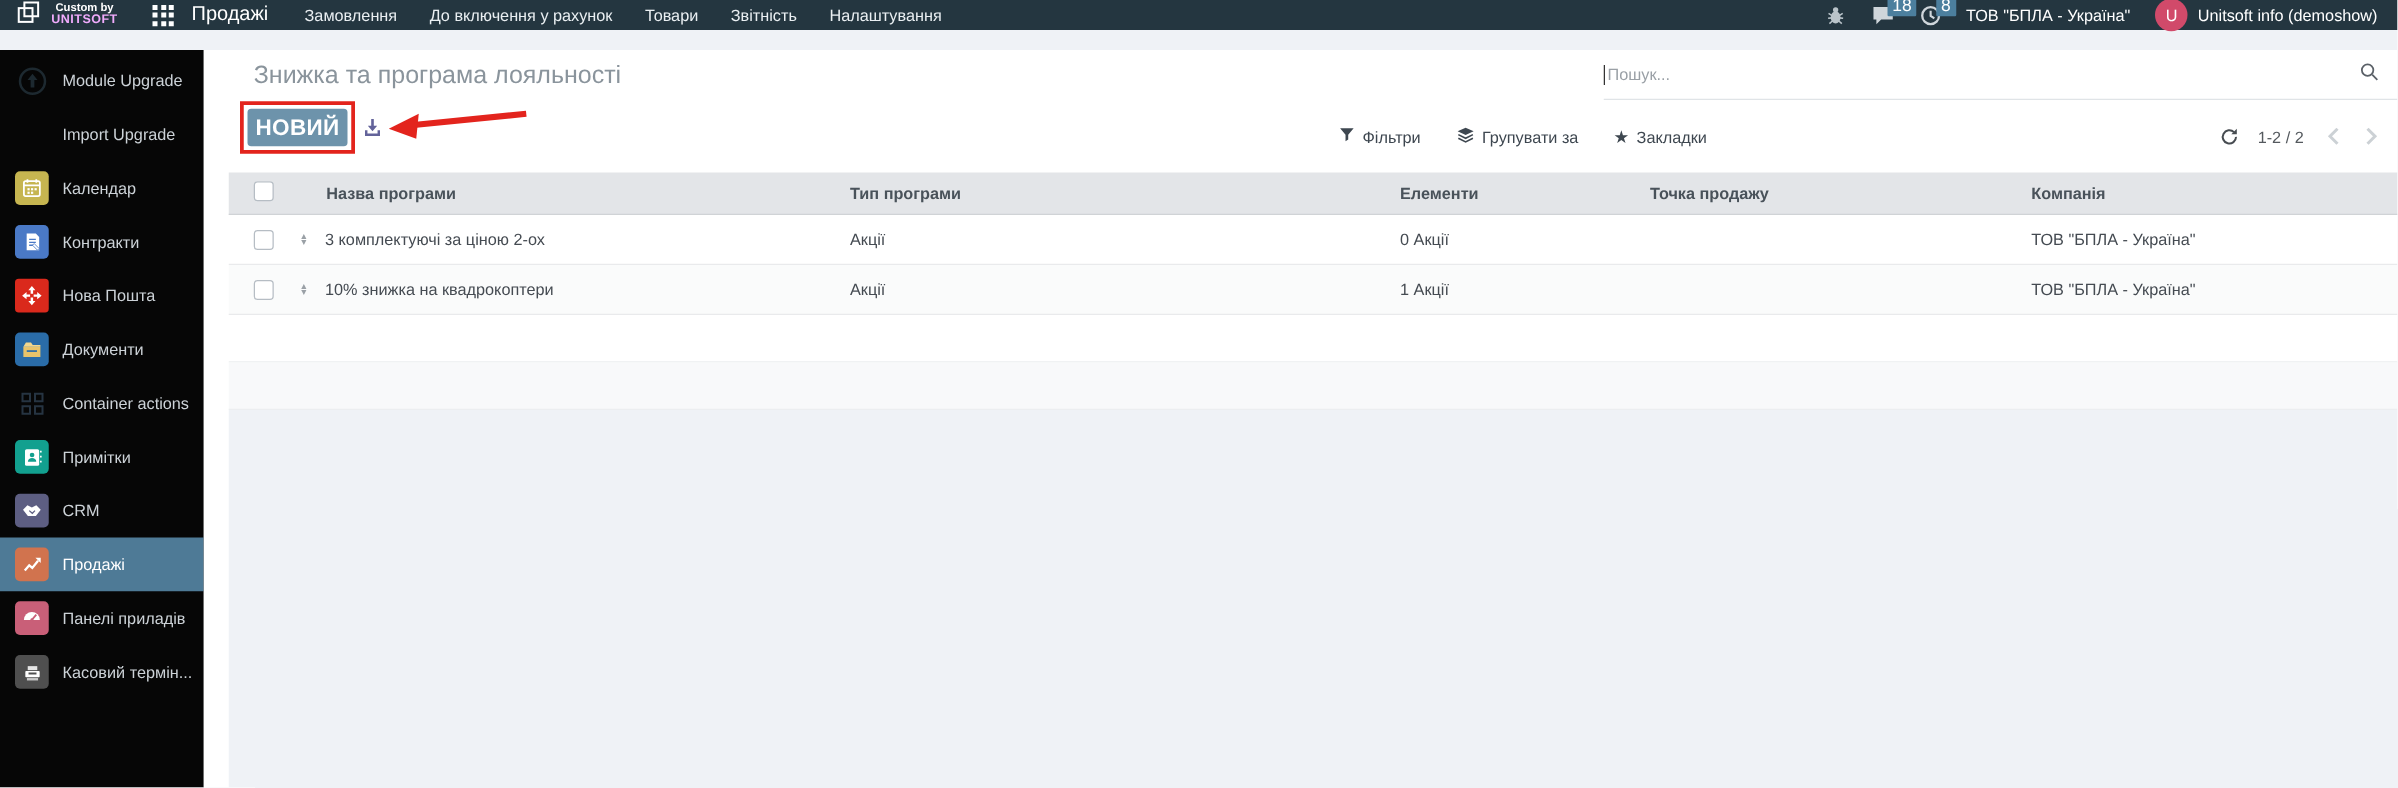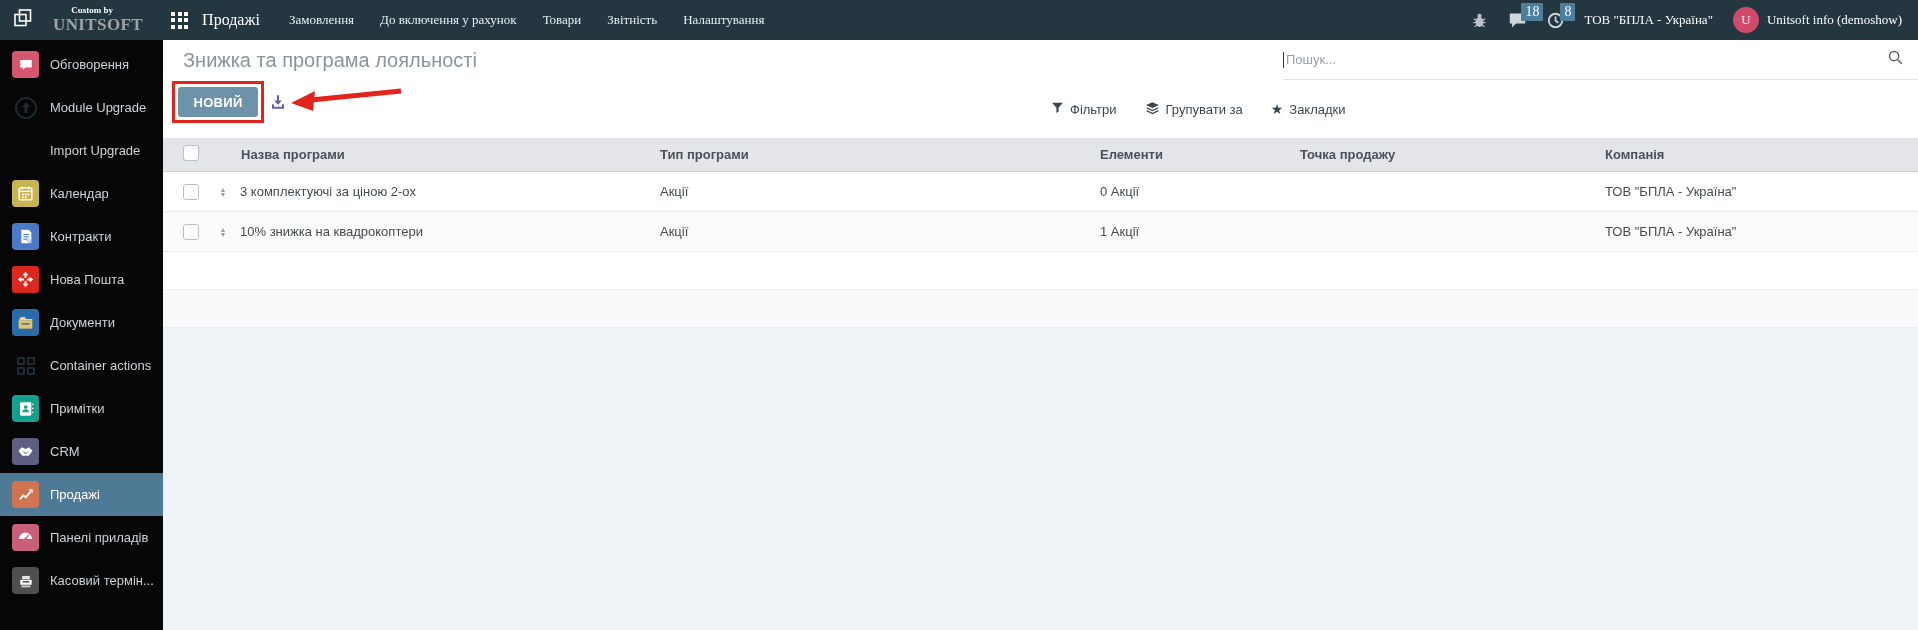--- a/index.html
+++ b/index.html
@@ -2,26 +2,26 @@
 <html><head>
 <meta charset="utf-8">
 <style>
   * { box-sizing: border-box; }
   html,body { margin:0; padding:0; }
   body {
     width:1918px; height:630px; overflow:hidden; position:relative;
     font-family:"Liberation Sans", sans-serif; background:#eff2f6;
   }
   
-  .navbar { position:absolute; left:0; top:0; width:1918px; height:40px;
-    background:#243640; display:flex; align-items:center; color:#fff; z-index:10;font-family:Liberation Serif, serif; }
+  .navbar { position:absolute; left:0; top:0; width:1918px; height:24px;
+    background:#243640; display:flex; align-items:center; color:#fff; z-index:10; }
   .logo { display:flex; align-items:center; gap:7px; padding:0 10px 0 12px; }
   .logo-txt { display:flex; flex-direction:column; line-height:1.05; }
   .logo-top { font-size:9px; font-weight:bold; color:#fff; text-align:center; }
-  .logo-bottom { font-size:17px; font-weight:bold; letter-spacing:.4px; color:#a3a3a3;margin-left:12px; }
+  .logo-bottom { font-size:10px; font-weight:bold; letter-spacing:.4px; color:#f0abfc; }
   .apps-grid { display:grid; grid-template-columns:repeat(3,4px); grid-gap:2.5px; margin:0 14px 0 18px; cursor:pointer; }
   .apps-grid i { width:4px; height:4px; background:#fff; display:block; }
   .app-name { font-size:16px; margin-right:16px; cursor:pointer; }
   .menu { display:flex; align-items:flex-start; height:100%; }
   .menu-item { padding:0 13px; font-size:13px; color:#eaeff2; height:100%; display:flex; align-items:center; cursor:pointer; }
   .nav-right { margin-left:auto; display:flex; align-items:center; gap:20px; padding-right:16px; }
   .nav-ico { position:relative; display:flex; align-items:center; cursor:pointer; }
   .badge { position:absolute; top:-9px; left:13px; background:#4c7f9e; color:#fff;
     font-size:14px; line-height:1; padding:2px 4px; border-radius:1px; }
   .nav-company { font-size:13px; cursor:pointer; }
@@ -45,35 +45,35 @@
   .ic-docs { background:#2a6ca8; }
   .ic-container { background:transparent; }
   .ic-notes { background:#6b6b6b; }
   .ic-contacts { background:#12a08f; }
   .ic-crm { background:#5d5e82; }
   .ic-sales { background:#d1734e; }
   .ic-dash { background:#c95f78; }
   .ic-pos { background:#4f4f4f; }
   
   .main { position:absolute; left:163px; top:40px; width:1755px; height:590px;
-    display:flex; flex-direction:column; background:#fff; }
+    display:flex; flex-direction:column; background:#fff;padding-left:20px; }
   .control-panel { height:40px; display:flex; align-items:stretch; flex:none; }
   .cp-title { flex:1; display:flex; align-items:center; padding-left:20px;
     font-size:20px; color:#8a949c; }
   .search { width:635px; display:flex; align-items:center; border-bottom:1px solid #e0e4e7; padding-right:14px; }
   .search-caret { width:1px; height:16px; background:#333; flex:none; }
   .search-input { flex:1; border:none; outline:none; font-size:13px; color:#333;
     font-family:"Liberation Sans", sans-serif; padding:0 6px 0 2px; background:transparent; }
   .search-input::placeholder { color:#9aa0a6; }
   
   .toolbar { height:58px; position:relative; flex:none; }
   .annotation-box { position:absolute; left:9px; top:1px; width:92px; height:42px;
     border:3px solid #e3241d; }
   .new-btn { position:absolute; left:15px; top:7px; width:80px; height:30px;
-    background:#6d93ab; color:#fff; border:none; border-radius:3px; font-size:13px;
+    background:#6d93ab; color:#fff; border:none; border-radius:3px; font-size:18px;
     font-weight:bold; letter-spacing:.3px; cursor:pointer; font-family:"Liberation Sans", sans-serif; }
   .dl-btn { position:absolute; left:105px; top:13px; width:20px; height:20px; border:none;
     background:transparent; padding:0; cursor:pointer; }
   .arrow-annot { position:absolute; left:126px; top:4px; }
   .filters-group { position:absolute; left:888px; top:0; height:58px;
     display:flex; align-items:center; gap:28px; }
   .filter-item { display:flex; align-items:center; gap:6px; font-size:13px;
     color:#3e4750; cursor:pointer; }
   .star-glyph { font-size:14px; color:#3e4750; line-height:1; }
   .pager { position:absolute; right:16px; top:0; height:58px; display:flex;
@@ -162,28 +162,20 @@
     <div class="nav-company">ТОВ "БПЛА - Україна"</div>
     <div class="nav-user">
       <span class="avatar">U</span>
       <span>Unitsoft info (demoshow)</span>
     </div>
   </div>
 </div>
 
 <div class="sidebar">
   <div class="side-item">
-    <span class="side-ico ic-discuss">
-      <svg width="16" height="14" viewBox="0 0 24 22" fill="#fff">
-          <path d="M3 3 h18 v12 h-10 l-4 4 v-4 h-4 z"></path>
-        </svg>
-    </span>
-    <span>Обговорення</span>
-  </div>
-  <div class="side-item">
     <span class="side-ico ic-upgrade">
       <svg width="24" height="24" viewBox="0 0 24 24">
           <circle cx="12" cy="12" r="10" fill="none" stroke="#1d2930" stroke-width="2"></circle>
           <path d="M12 6 l4 5 h-2.5 v6 h-3 v-6 H8 z" fill="#1d2930"></path>
         </svg>
     </span>
     <span>Module Upgrade</span>
   </div>
   <div class="side-item">
     <span class="side-ico ic-import"></span>
@@ -347,20 +339,41 @@
             </svg>
         </span>
         <span>Групувати за</span>
       </div>
       <div class="filter-item">
         <span class="star-glyph">★</span>
         <span>Закладки</span>
       </div>
     </div>
 
+    <div class="pager">
+      <button class="refresh-btn">
+        <svg width="15" height="15" viewBox="0 0 24 24">
+            <path d="M20.5 12 a8.5 8.5 0 1 1 -2.6 -6.1" fill="none" stroke="#474c51" stroke-width="2.6"></path>
+            <polygon points="21.5,1.5 21.5,8.5 14.5,8.5" fill="#474c51"></polygon>
+          </svg>
+      </button>
+      <span>1-2 / 2</span>
+      <span class="pager-nav">
+        <button class="pg-btn">
+          <svg width="10" height="14" viewBox="0 0 10 14">
+              <path d="M8 1 L2 7 8 13" stroke="#ccd1d5" stroke-width="2.4" fill="none"></path>
+            </svg>
+        </button>
+        <button class="pg-btn">
+          <svg width="10" height="14" viewBox="0 0 10 14">
+              <path d="M2 1 L8 7 2 13" stroke="#ccd1d5" stroke-width="2.4" fill="none"></path>
+            </svg>
+        </button>
+      </span>
+    </div>
   </div>
 
   <div class="thead grid-cols">
     <div class="th th-check"><input type="checkbox" style=""></div>
     <div class="th th-name">Назва програми</div>
     <div class="th">Тип програми</div>
     <div class="th">Елементи</div>
     <div class="th">Точка продажу</div>
     <div class="th">Компанія</div>
   </div>

